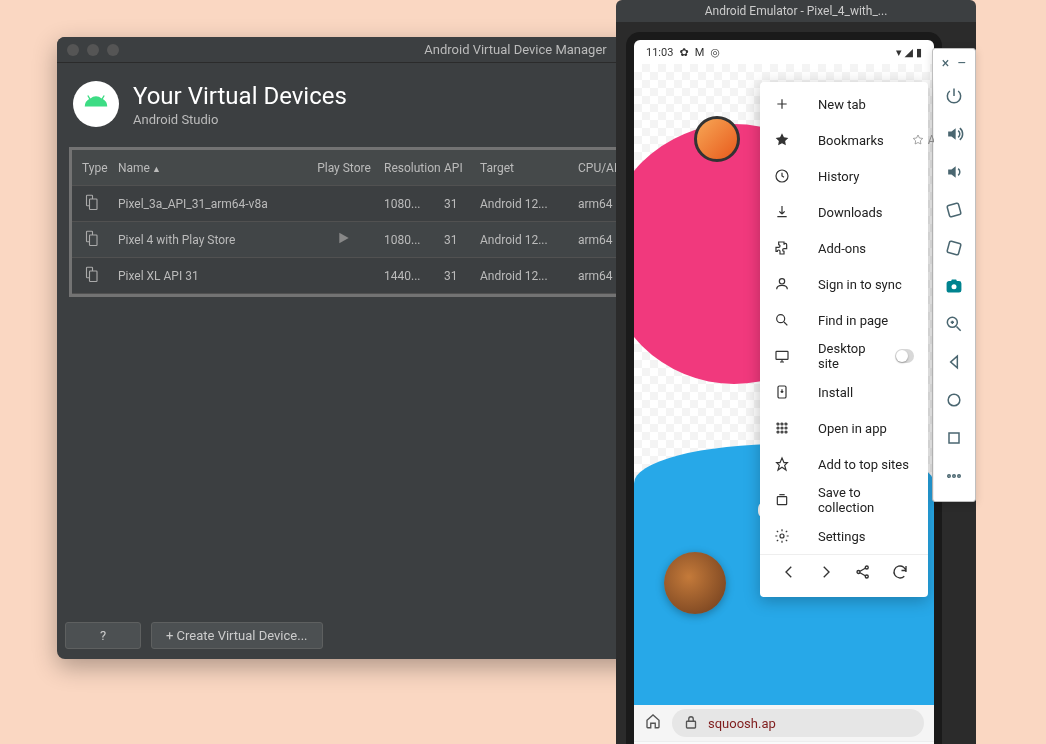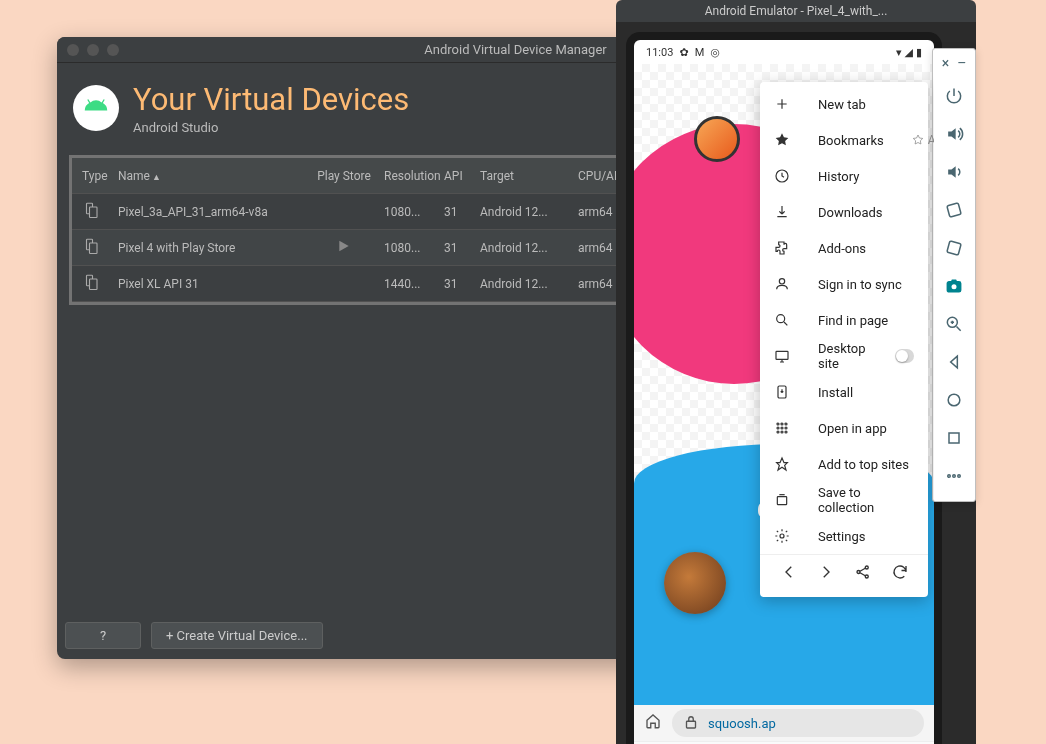--- a/index.html
+++ b/index.html
@@ -7,21 +7,21 @@
 
 
 .avd-window { position: absolute; left: 57px; top: 37px; width: 865px; height: 622px; background: #3c3f41; border-radius: 8px; box-shadow: 0 8px 24px rgba(0,0,0,0.3); overflow: hidden; }
 .avd-titlebar { height: 26px; background: #3c3f41; display: flex; align-items: center; padding: 0 10px; border-bottom: 1px solid #2b2b2b; }
 .traffic-lights { display: flex; gap: 8px; }
 .traffic-lights span { width: 12px; height: 12px; border-radius: 50%; background: #555; display: inline-block; }
 .avd-title { flex: 1; text-align: center; color: #bbb; font-size: 13px; }
 .avd-header { display: flex; align-items: center; padding: 18px 16px 20px; gap: 14px; }
 .avd-logo { width: 46px; height: 46px; background: #fff; border-radius: 50%; display: flex; align-items: center; justify-content: center; }
 .avd-logo svg { width: 30px; height: 30px; }
-.avd-header-text h1 { color: #fdba74; font-size: 31px; font-weight: 400; }
+.avd-header-text h1 { color: #ffffff; font-size: 24px; font-weight: 400; }
 .avd-header-text p { color: #bbb; font-size: 13px; margin-top: 2px; }
 .avd-table { margin: 0 12px; border: 3px solid #737373; }
 .avd-thead, .avd-row { display: flex; align-items: center; height: 36px; color: #bbb; font-size: 12px; }
 .avd-thead { background: #45494a; border-bottom: 1px solid #515151; }
 .avd-row { border-bottom: 1px solid #515151; }
 .avd-row.alt { background: #414547; }
 .col-type { width: 40px; padding-left: 10px; }
 .col-name { width: 198px; padding-left: 6px; }
 .col-play { width: 68px; text-align: center; }
 .col-res { width: 62px; padding-left: 6px; }
@@ -61,21 +61,21 @@
 .menu-row .mi { width: 16px; height: 16px; display: flex; align-items: center; justify-content: center; }
 .menu-row .mi svg { width: 16px; height: 16px; fill: none; stroke: #333; stroke-width: 1.8; }
 .menu-add { margin-left: auto; font-size: 12px; color: #888; display: flex; align-items: center; gap: 4px; }
 .toggle { margin-left: auto; width: 28px; height: 14px; background: #d8d8d8; border-radius: 7px; position: relative; }
 .toggle::after { content: ''; position: absolute; left: 1px; top: 1px; width: 12px; height: 12px; background: #fff; border-radius: 50%; box-shadow: 0 1px 2px rgba(0,0,0,0.3); }
 .menu-nav { display: flex; justify-content: space-around; padding: 8px 10px; border-top: 1px solid #eee; }
 .menu-nav svg { width: 18px; height: 18px; fill: none; stroke: #333; stroke-width: 1.8; }
 
 .urlbar { position: absolute; left: 0; right: 0; bottom: 36px; height: 36px; display: flex; align-items: center; padding: 0 10px; gap: 10px; background: #f5f5f5; }
 .urlbar .home svg, .urlbar .lock svg { width: 18px; height: 18px; stroke: #555; fill: none; stroke-width: 1.8; }
-.urlbar .pill { flex: 1; background: #e6e6e6; border-radius: 16px; height: 28px; display: flex; align-items: center; padding: 0 10px; gap: 8px; font-size: 13px; color: #0369a1; }
+.urlbar .pill { flex: 1; background: #e6e6e6; border-radius: 16px; height: 28px; display: flex; align-items: center; padding: 0 10px; gap: 8px; font-size: 13px; color: #7f1d1d; }
 
 .navbar { position: absolute; left: 0; right: 0; bottom: 0; height: 36px; display: flex; justify-content: space-around; align-items: center; background: #fafafa; border-top: 1px solid #eee; }
 .navbar span { width: 14px; height: 14px; }
 
 
 .emu-toolbar { position: absolute; left: 932px; top: 48px; width: 44px; background: #fff; border: 1px solid #bfbfbf; border-radius: 3px; box-shadow: 0 2px 8px rgba(0,0,0,0.15); padding: 6px 0; }
 .emu-toolbar .tbtn { height: 38px; display: flex; align-items: center; justify-content: center; cursor: pointer; }
 .emu-toolbar .tbtn svg { width: 20px; height: 20px; fill: none; stroke: #4a6670; stroke-width: 1.8; }
 .emu-toolbar .tbtn.active svg { fill: #00838f; stroke: #00838f; }
 .emu-toolbar .topbar { display: flex; gap: 8px; justify-content: center; padding-bottom: 6px; font-size: 14px; color: #4a6670; }

